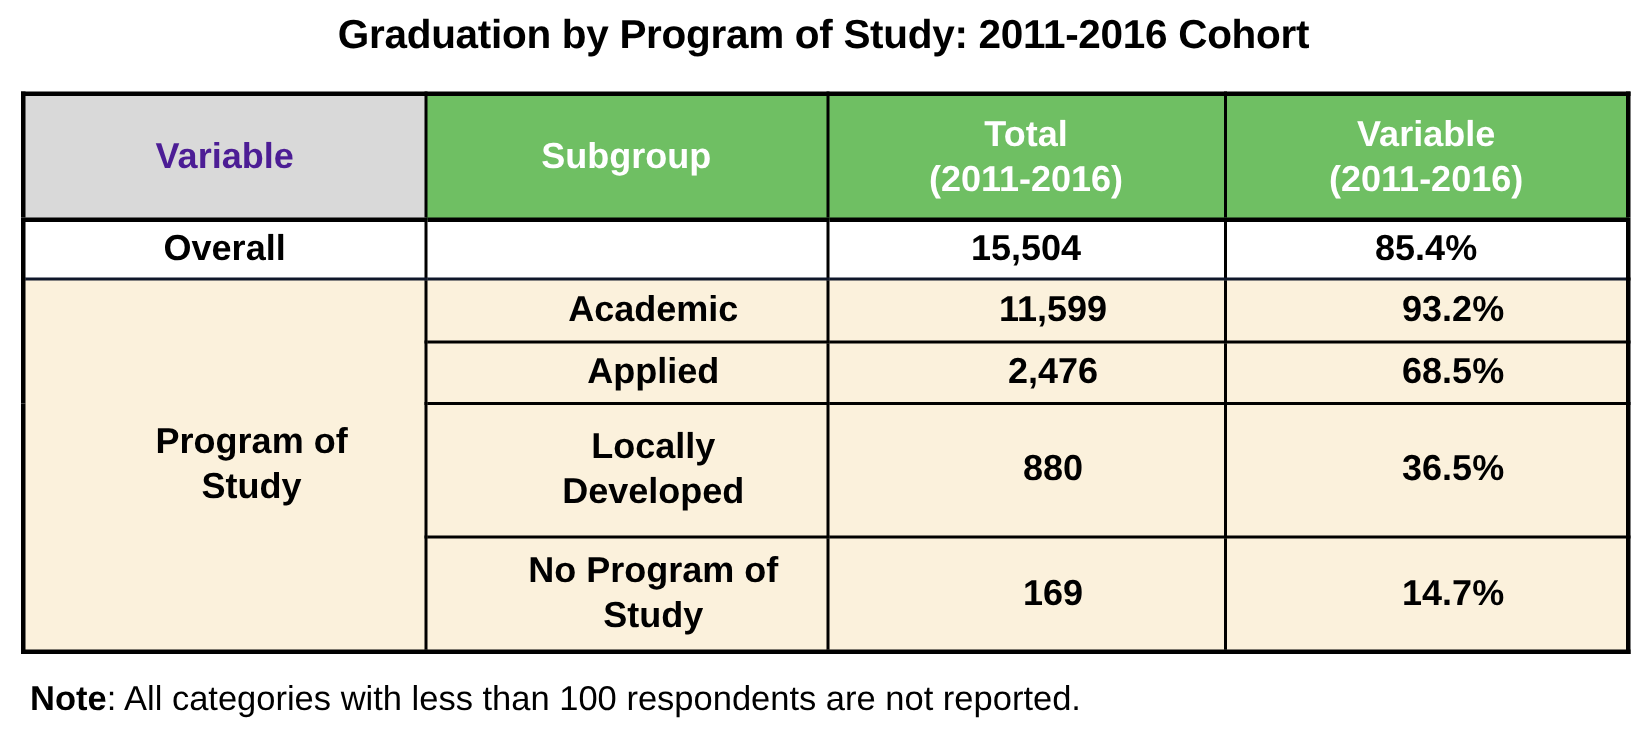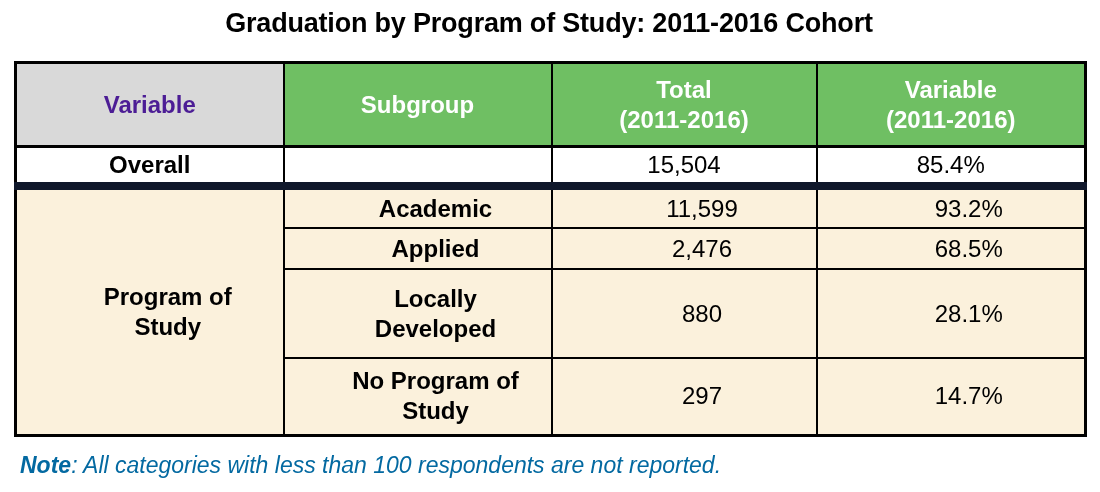--- a/index.html
+++ b/index.html
@@ -22,36 +22,36 @@
     font-size: 24px; line-height: 1.25; padding: 2px 4px;
   }
   table.grad { border: 3px solid #000; }
 
   tr.header-row { height: 84px; }
   tr.header-row th { border-bottom: 3px solid #000; font-weight: bold; }
   th.gray-h  { background: #D9D9D9; color: #4c1d95; }
   th.green-h { background: #6FBF63; color: #ffffff; }
 
   tr.overall-row { height: 39px; background: #ffffff; }
-  tr.overall-row td { border-bottom: 8px solid #0f172a; }
+  tr.overall-row td { border-bottom: 2px solid #0f172a; }
   td.var-cell { font-weight: bold; }
 
   tr.sub-row td { background: #FBF1DC; padding-left: 40px; }
   tr.row-academic { height: 42px; }
   tr.row-applied  { height: 41px; }
   tr.row-locally  { height: 89px; }
   tr.row-noprog   { height: 77px; }
 
   td.subgroup-cell { font-weight: bold; white-space: pre-line; }
   td.group-var-cell { font-weight: bold; background: #FBF1DC; white-space: pre-line; }
-  td.value-cell { font-weight: normal; }
+  td.value-cell { font-weight: bold; }
 
   .note {
     position: absolute; left: 20px; top: 452px; width: 1070px;
-    font-size: 23px; font-style: italic; color: #0369a1;
+    font-size: 23px; color: #000000;
   }
   .note .note-b { font-weight: bold; }
 </style>
 </head>
 <body>
 
 <div class="page">
 
   <div class="title">Graduation by Program of Study: 2011-2016 Cohort</div>
 
@@ -89,27 +89,27 @@
     <tr class="sub-row row-applied">
       <td class="subgroup-cell">Applied</td>
       <td class="value-cell">2,476</td>
       <td class="value-cell">68.5%</td>
     </tr>
 
     <tr class="sub-row row-locally">
       <td class="subgroup-cell">Locally
 Developed</td>
       <td class="value-cell">880</td>
-      <td class="value-cell">28.1%</td>
+      <td class="value-cell">36.5%</td>
     </tr>
 
     <tr class="sub-row row-noprog">
       <td class="subgroup-cell">No Program of
 Study</td>
-      <td class="value-cell">297</td>
+      <td class="value-cell">169</td>
       <td class="value-cell">14.7%</td>
     </tr>
   </tbody>
     </table>
 
   <div class="note">
     <span class="note-b">Note</span><span>: All categories with less than 100 respondents are not reported.</span>
   </div>
 
 </div>

